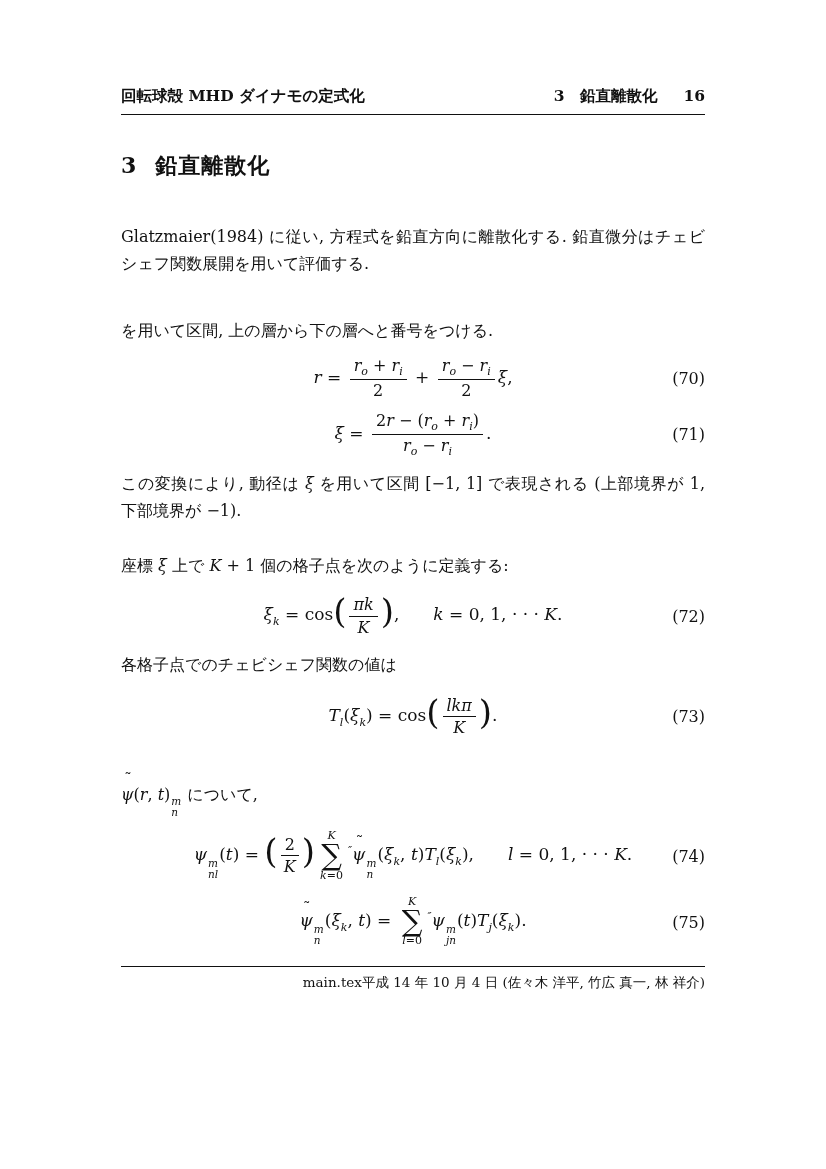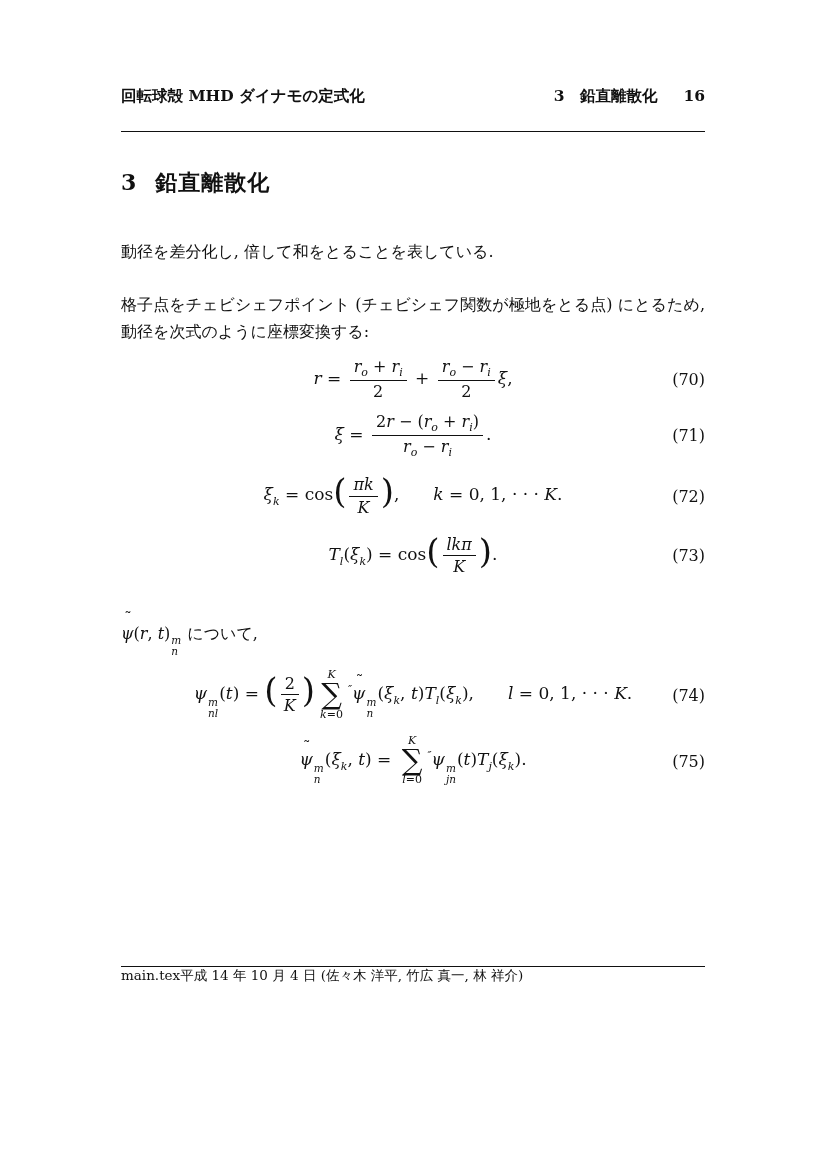--- a/index.html
+++ b/index.html
@@ -4,21 +4,21 @@
 <style>
   html,body{margin:0;padding:0;}
   body{
     width:826px;height:1169px;background:#ffffff;color:#111;
     font-family:"DejaVu Serif",serif;position:relative;overflow:hidden;
   }
   .page{position:absolute;left:121px;right:121px;top:0;bottom:0;}
   
   .running-header{
     display:flex;justify-content:space-between;align-items:center;
-    margin-top:86px;padding-bottom:24px;border-bottom:1.4px solid #111;
+    margin-top:86px;padding-bottom:7px;border-bottom:1.4px solid #111;
     font-size:15.5px;font-weight:bold;
   }
   .hdr-right{display:flex;gap:26px;align-items:baseline;}
   
   h1{font-size:22px;font-weight:bold;margin:36px 0 0 0;letter-spacing:1px;}
   h1 .sec-no{margin-right:18px;}
   h2{font-size:17.5px;font-weight:bold;margin:50px 0 0 0;letter-spacing:0.5px;}
   h2 .sec-no{margin-right:16px;}
   
   p.para{
@@ -65,47 +65,47 @@
   }
   .sum .lim{font-size:11px;line-height:1.1;}
   .sum .sym{font-size:29px;line-height:0.95;font-style:normal;}
   .bp{font-size:200%;line-height:0;vertical-align:-3px;font-style:normal;}
   .gap{display:inline-block;width:34px;}
   p.para .ss{vertical-align:-5px;}
   p.para .bigsigma{font-size:19px;}
   
   .running-footer{
     position:absolute;left:0;right:0;top:966px;
-    border-top:1.2px solid #111;
-    display:flex;justify-content:flex-start;align-items:baseline;
+    border-top:1.2px solid #111;padding-top:7px;
+    display:flex;justify-content:flex-end;align-items:baseline;
     font-size:13.5px;
   }
 </style>
 </head>
 <body>
 
 <div class="page">
 
   <div class="running-header">
     <span>回転球殻 MHD ダイナモの定式化</span>
     <span class="hdr-right">
       <span>3　鉛直離散化</span>
       <span>16</span>
     </span>
   </div>
 
   <h1>
     <span class="sec-no">3</span><span>鉛直離散化</span>
   </h1>
 
+  <p class="para mt-intro">Glatzmaier(1984) に従い, 方程式を鉛直方向に離散化する. 鉛直微分はチェビシェフ関数展開を用いて評価する.</p>
 
 
-  <p class="para mt-p2">動径を差分化し, 倍して和をとることを表している.</p>
+  <p class="para mt-p2">を用いて区間, 上の層から下の層へと番号をつける.</p>
 
-  <p class="para mt-p3">格子点をチェビシェフポイント (チェビシェフ関数が極地をとる点) にとるため, 動径を次式のように座標変換する:</p>
 
   <div class="eqgroup">
     <div class="eq">
       <span class="mathrow"><span class="it">r</span><span class="rm">  =  </span><span class="frac">
             <span class="fnum"><span class="it">r</span><sub class="sm">o</sub><span class="rm"> + </span><span class="it">r</span><sub class="sm">i</sub></span>
             <span class="fden"><span class="rm">2</span></span>
           </span><span class="rm"> + </span><span class="frac">
             <span class="fnum"><span class="it">r</span><sub class="sm">o</sub><span class="rm"> − </span><span class="it">r</span><sub class="sm">i</sub></span>
             <span class="fden"><span class="rm">2</span></span>
           </span><span class="it">ξ</span><span class="rm">,</span></span>
@@ -113,30 +113,33 @@
     </div>
     <div class="eq">
       <span class="mathrow"><span class="it">ξ</span><span class="rm">  =  </span><span class="frac">
             <span class="fnum"><span class="rm">2</span><span class="it">r</span><span class="rm"> − (</span><span class="it">r</span><sub class="sm">o</sub><span class="rm"> + </span><span class="it">r</span><sub class="sm">i</sub><span class="rm">)</span></span>
             <span class="fden"><span class="it">r</span><sub class="sm">o</sub><span class="rm"> − </span><span class="it">r</span><sub class="sm">i</sub></span>
           </span><span class="rm">.</span></span>
       <span class="eqnum">(71)</span>
     </div>
   </div>
 
+  <p class="para mt-p4"><span class="rm">この変換により, 動径は </span><span class="it">ξ</span><span class="rm"> を用いて区間 [−1, 1] で表現される (上部境界が 1, 下部境界が −1).</span></p>
 
+  <p class="para mt-p5"><span class="rm">座標 </span><span class="it">ξ</span><span class="rm"> 上で </span><span class="it">K</span><span class="rm"> + 1 個の格子点を次のように定義する:</span></p>
 
   <div class="eq" style="margin-top:16px;">
     <span class="mathrow"><span class="it">ξ</span><sub class="sm">k</sub><span class="rm"> = cos</span><span class="bp">(</span><span class="frac">
           <span class="fnum"><span class="it">πk</span></span>
           <span class="fden"><span class="it">K</span></span>
         </span><span class="bp">)</span><span class="rm">,</span><span class="gap"></span><span class="it">k</span><span class="rm"> = 0, 1, · · · </span><span class="it">K</span><span class="rm">.</span></span>
     <span class="eqnum">(72)</span>
   </div>
 
+  <p class="para mt-p6">各格子点でのチェビシェフ関数の値は</p>
 
   <div class="eq" style="margin-top:18px;">
     <span class="mathrow"><span class="it">T</span><sub class="sm">l</sub><span class="rm">(</span><span class="it">ξ</span><sub class="sm">k</sub><span class="rm">) = cos</span><span class="bp">(</span><span class="frac">
           <span class="fnum"><span class="it">lkπ</span></span>
           <span class="fden"><span class="it">K</span></span>
         </span><span class="bp">)</span><span class="rm">.</span></span>
     <span class="eqnum">(73)</span>
   </div>
 
   <p class="para mt-p7"><span class="tld"><span class="tmark">˜</span><span class="it">ψ</span></span><span class="rm">(</span><span class="it">r</span><span class="rm">, </span><span class="it">t</span><span class="rm">)</span><span class="ss">

